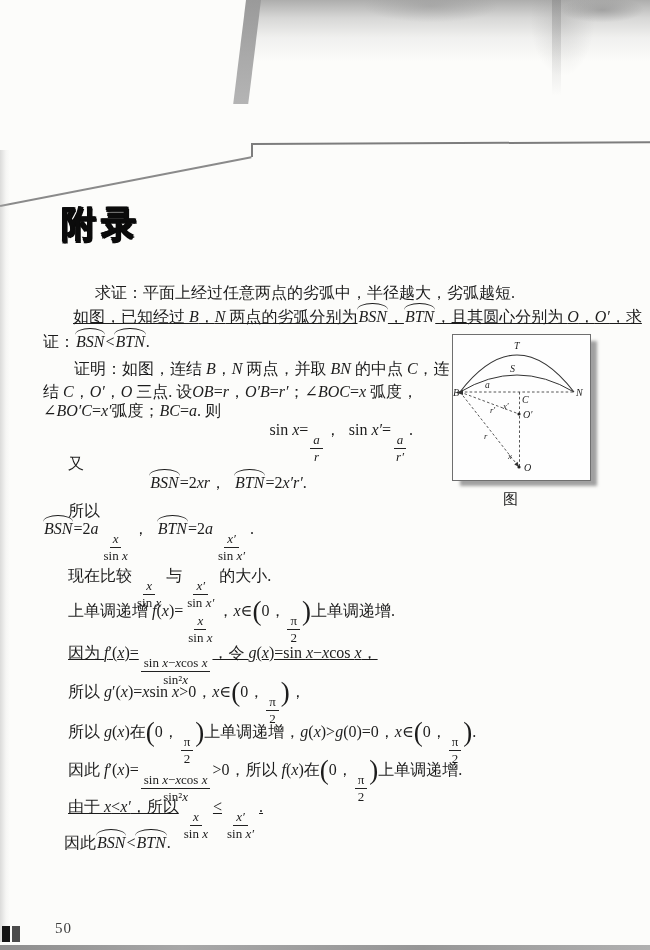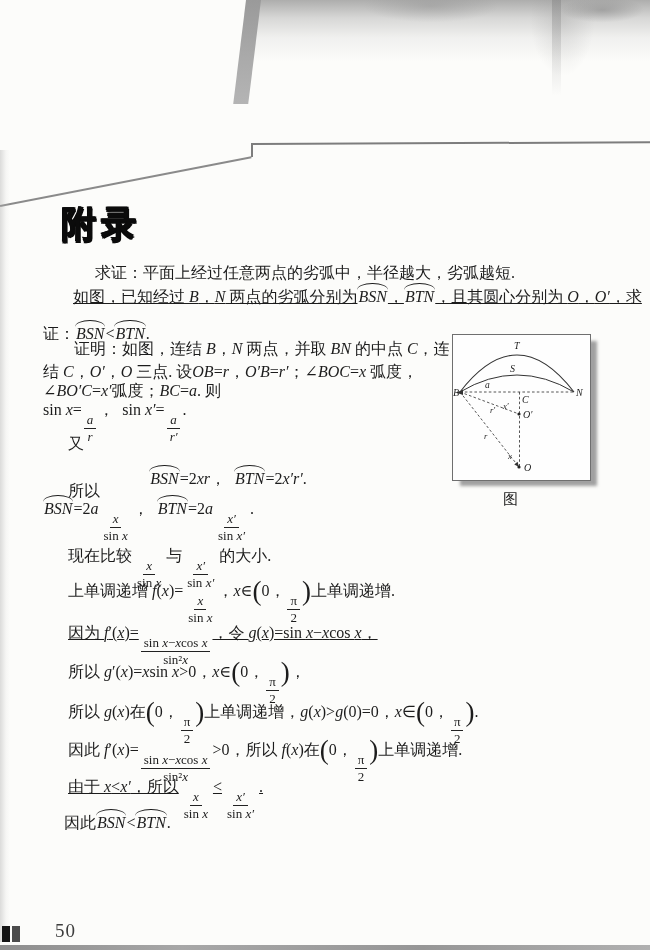--- a/index.html
+++ b/index.html
@@ -46,58 +46,58 @@
   }
   
   .title{
     position:absolute;left:61px;top:204px;
     font-family:"DejaVu Sans","Liberation Sans",sans-serif;
     font-weight:900;font-size:35px;line-height:40px;letter-spacing:5px;color:#0b0b0b;
     text-shadow:1px 0 #0b0b0b,-0.5px 0 #0b0b0b,0 1px #0b0b0b,1.5px 1.5px #0b0b0b;
     transform:scaleY(1.04);
   }
   
-  .line{position:absolute;left:43px;font-size:16px;line-height:22px;white-space:nowrap;}
+  .line{position:absolute;left:43px;font-size:16px;line-height:22px;white-space:nowrap;margin-top:20px;}
   .i{font-style:italic;}
   .frac{display:inline-flex;flex-direction:column;align-items:center;vertical-align:-9px;margin:0 2px;line-height:1;}
   .frac .num,.frac .den{font-size:13px;line-height:1.2;padding:0 3px;}
   .frac .num{border-bottom:1px solid #222;}
   .arcwrap{position:relative;display:inline-block;margin:0 1px;}
   .arcline{position:absolute;top:-3px;left:-1px;right:-1px;height:6px;
     border-top:1.4px solid #1c1c1c;border-radius:50% 50% 0 0/100% 100% 0 0;}
   .bigp{font-size:27px;line-height:20px;vertical-align:-4px;font-weight:300;}
   .l1{top:262px;padding-left:52px;}
   .l2{top:286px;padding-left:30px;text-decoration:underline;}
-  .l3{top:323px;}
+  .l3{top:311px;}
   .l4{top:338px;padding-left:31px;}
   .l5{top:361px;}
   .l6{top:380px;}
-  .f1{top:399px;width:370px;text-align:left;}
+  .f1{top:399px;width:370px;text-align:right;}
   .l7{top:433px;padding-left:25px;}
-  .f2{top:468px;width:370px;text-align:center;}
+  .f2{top:452px;width:370px;text-align:center;}
   .l8{top:480px;padding-left:25px;}
   .f3{top:498px;width:390px;}
   .l9{top:545px;padding-left:25px;}
   .l10{top:580px;padding-left:25px;}
   .l11{top:622px;padding-left:25px;text-decoration:underline;}
   .l12{top:661px;padding-left:25px;}
-  .l13{top:701px;padding-left:25px;font-family:Liberation Serif, serif;}
+  .l13{top:701px;padding-left:25px;}
   .l14{top:739px;padding-left:25px;}
   .l15{top:776px;padding-left:25px;text-decoration:underline;}
   .l16{top:812px;padding-left:21px;}
   
   .figure-box{
     position:absolute;left:452px;top:334px;width:137px;height:145px;
     background:#fefefe;border:1px solid #6f6f6f;
     box-shadow:7px 6px 3px -1px rgba(145,145,145,.85);
   }
   .figure-caption{position:absolute;left:503px;top:490px;font-size:15px;color:#222;}
   .fig-label{font-family:"Liberation Serif","DejaVu Serif",serif;font-style:italic;fill:#1e1e1e;}
   
-  .page-number{position:absolute;left:55px;top:920px;font-size:19px;color:#3d3d3d;letter-spacing:1px;}
+  .page-number{position:absolute;left:55px;top:920px;font-size:15px;color:#3d3d3d;letter-spacing:1px;}
   .bar1{position:absolute;left:2px;top:926px;width:8px;height:16px;background:#141414;}
   .bar2{position:absolute;left:12px;top:926px;width:8px;height:16px;background:#4c4c4c;}
 </style>
 </head>
 <body>
 
 <div class="noise-top"></div>
 <div class="noise-streak"></div>
 <div class="band"></div>
 <div class="edge-hline"></div>

